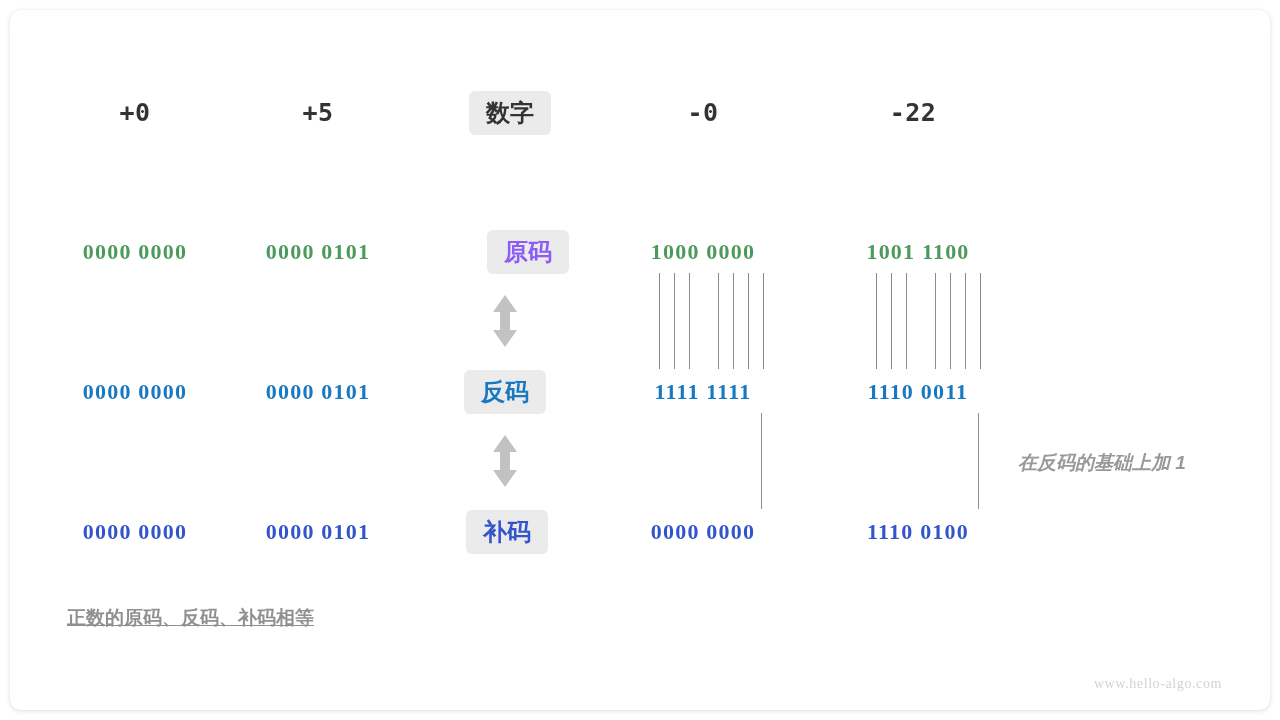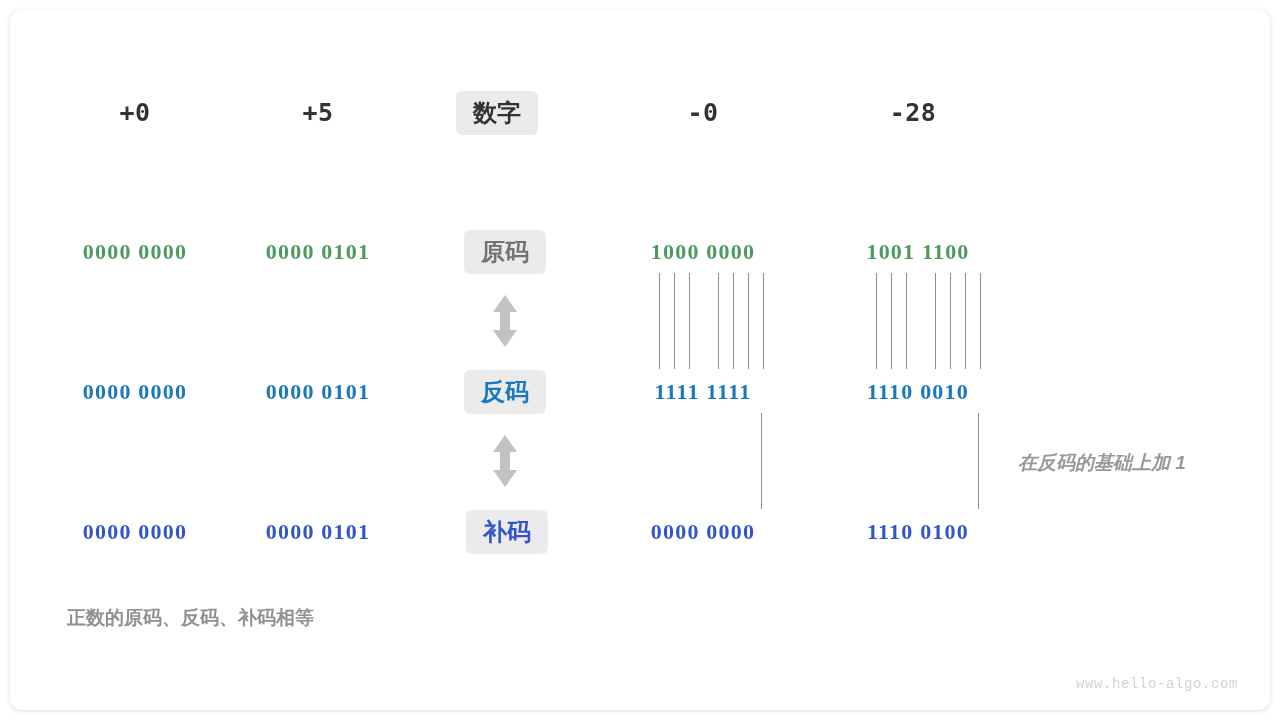--- a/index.html
+++ b/index.html
@@ -58,50 +58,51 @@
     transform: translate(-50%, -50%);
     background: #ebebeb;
     border-radius: 6px;
     padding: 10px 17px;
     font-size: 24px;
     font-weight: bold;
     white-space: nowrap;
     line-height: 1;
   }
   .pill.dark   { color: #333333; }
-  .pill.green  { color: #737373; }
+  .pill.green  { color: #8b5cf6; margin-left: 23px; }
   .pill.blue   { color: #1878c0; font-family: Liberation Serif, serif; }
   .pill.indigo { color: #3355cc; }
 
   
   .note {
     position: absolute;
     color: #999999;
     font-size: 19px;
     font-weight: bold;
     line-height: 1.55;
     white-space: pre-line;
   }
 
   
   .caption {
     position: absolute;
     color: #909090;
     font-size: 19px;
     font-weight: bold;
     white-space: nowrap;
+    text-decoration: underline;
   }
 
   
   .watermark {
     position: absolute;
-    right: 32px;
+    right: 48px;
     bottom: 18px;
     color: #d3d3d3;
-    font-family: Liberation Mono, monospace;
+    font-family: Liberation Serif, serif;
     font-size: 14px;
     letter-spacing: 0.6px;
     white-space: nowrap;
   }
 
   
   .vline {
     position: absolute;
     width: 1px;
     background: #8c8c8c;
@@ -115,45 +116,45 @@
 </style>
 </head>
 <body>
 
 <div id="card">
 
   <div class="cell num" style="left:125px; top:102px;">+0</div>
 
   <div class="cell num" style="left:308px; top:102px;">+5</div>
 
-  <div class="pill dark" style="left:487px; top:103px;">数字</div>
+  <div class="pill dark" style="left:500px; top:103px;">数字</div>
 
   <div class="cell num" style="left:693px; top:102px;">-0</div>
 
-  <div class="cell num" style="left:903px; top:102px;">-28</div>
+  <div class="cell num" style="left:903px; top:102px;">-22</div>
 
   <div class="cell bits green" style="left:125px; top:242px;">0000 0000</div>
 
   <div class="cell bits green" style="left:308px; top:242px;">0000 0101</div>
 
   <div class="pill green" style="left:495px; top:242px;">原码</div>
 
   <div class="cell bits green" style="left:693px; top:242px;">1000 0000</div>
 
   <div class="cell bits green" style="left:908px; top:242px;">1001 1100</div>
 
   <div class="cell bits blue" style="left:125px; top:382px;">0000 0000</div>
 
   <div class="cell bits blue" style="left:308px; top:382px;">0000 0101</div>
 
   <div class="pill blue" style="left:495px; top:382px;">反码</div>
 
   <div class="cell bits blue" style="left:693px; top:382px;">1111 1111</div>
 
-  <div class="cell bits blue" style="left:908px; top:382px;">1110 0010</div>
+  <div class="cell bits blue" style="left:908px; top:382px;">1110 0011</div>
 
   <div class="cell bits indigo" style="left:125px; top:522px;">0000 0000</div>
 
   <div class="cell bits indigo" style="left:308px; top:522px;">0000 0101</div>
 
   <div class="pill indigo" style="left:497px; top:522px;">补码</div>
 
   <div class="cell bits indigo" style="left:693px; top:522px;">0000 0000</div>
 
   <div class="cell bits indigo" style="left:908px; top:522px;">1110 0100</div>

